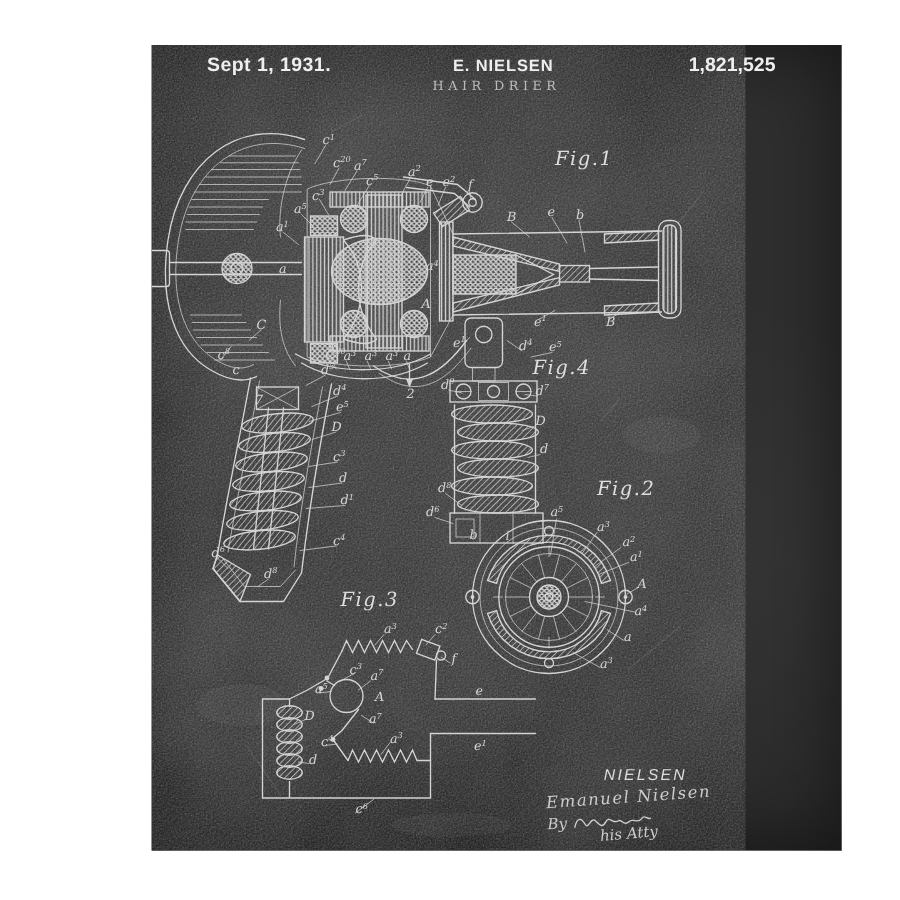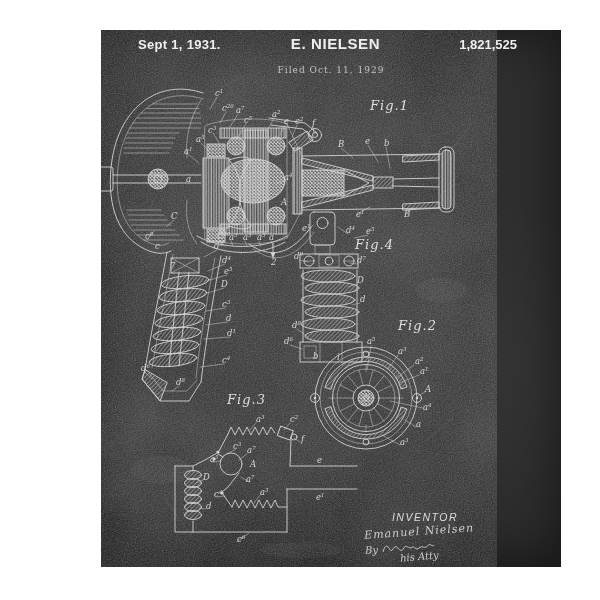--- a/index.html
+++ b/index.html
@@ -10,21 +10,21 @@
       radial-gradient(420px 300px at 35% 25%, rgba(255,255,255,.055), transparent 60%),
       radial-gradient(380px 320px at 72% 68%, rgba(255,255,255,.04), transparent 65%),
       radial-gradient(300px 200px at 15% 85%, rgba(255,255,255,.035), transparent 60%),
       radial-gradient(520px 430px at 50% 112%, rgba(0,0,0,.28), transparent 72%),
       #2f2f2f;
     box-shadow: inset 0 0 55px rgba(0,0,0,.55);
     overflow:hidden;}
   .header-row{position:absolute;top:5px;left:0;right:0;display:flex;align-items:baseline;
     padding:0 44px 0 37px;color:#ededed;font-weight:bold;font-size:13px;}
   .header-row .date{width:120px;letter-spacing:.3px;}
-  .header-row .name{flex:1;text-align:center;font-size:15px;letter-spacing:.6px;}
+  .header-row .name{flex:1;text-align:center;font-size:11px;letter-spacing:.6px;}
   .header-row .number{width:104px;text-align:right;font-size:13px;}
   .title-line{position:absolute;top:23px;width:100%;text-align:center;
     font-family:"DejaVu Serif",serif;font-size:8.5px;letter-spacing:3px;color:#b2b2b2;}
   .filed-line{position:absolute;top:35px;width:100%;text-align:center;
     font-family:"DejaVu Serif",serif;font-size:9px;letter-spacing:1px;color:#bcbcbc;}
   svg#art{position:absolute;left:0;top:0;width:396px;height:537px;}
   #art path,#art line,#art circle,#art rect,#art ellipse,#art polygon,#art polyline{
     stroke:#d4d4d4;fill:none;stroke-width:.9;stroke-linecap:round;}
   #art .thin{stroke-width:.55;opacity:.9;}
   #art .solid{fill:#d4d4d4;stroke:none;}
@@ -49,21 +49,21 @@
 </head>
 <body>
 
 <div class="poster">
 
   <div class="header-row">
     <span class="date">Sept 1, 1931.</span>
     <span class="name">E. NIELSEN</span>
     <span class="number">1,821,525</span>
   </div>
-  <div class="filed-line">Filed Oct. 11, 1929</div>
+  <div class="title-line">HAIR DRIER</div>
 
   <svg id="art" viewBox="0 0 396 537" aria-hidden="true">
     <defs>
       <pattern id="h45" width="3" height="3" patternUnits="userSpaceOnUse" patternTransform="rotate(45)">
         <line x1="0" y1="0" x2="0" y2="3" stroke="#c9c9c9" stroke-width="0.5"></line>
       </pattern>
       <pattern id="cross" width="3.4" height="3.4" patternUnits="userSpaceOnUse">
         <path d="M0,0 L3.4,3.4 M3.4,0 L0,3.4" stroke="#c4c4c4" stroke-width="0.4"></path>
       </pattern>
       <pattern id="vlines" width="2.6" height="2.6" patternUnits="userSpaceOnUse">
@@ -320,21 +320,21 @@
         <text x="145" y="452" class="ref">a<tspan dy="-3" font-size="5.5">7</tspan></text>
         <text x="113" y="467" class="ref">c<tspan dy="-3" font-size="5.5">4</tspan></text>
         <text x="159" y="465" class="ref">a<tspan dy="-3" font-size="5.5">3</tspan></text>
         <text x="215" y="470" class="ref">e<tspan dy="-3" font-size="5.5">1</tspan></text>
         <text x="102" y="450" class="ref">D</text>
         <text x="105" y="479" class="ref">d</text>
         <text x="136" y="512" class="ref">c<tspan dy="-3" font-size="5.5">6</tspan></text>
       </g>
   </svg>
 
-  <div class="sig inv-caption">INVENTOR</div>
+  <div class="sig inv-caption">NIELSEN</div>
   <div class="sig sig1">Emanuel Nielsen</div>
   <div class="sig sig2">
     <span>By</span>
     <svg width="54" height="14" viewBox="0 0 54 14">
       <path d="M2,10 C4,2 7,4 9,8 C11,12 13,3 16,6 C18,8 20,12 23,7 C25,3 28,9 31,7 C33,5 35,11 38,8 C41,5 44,10 47,6 C49,3 51,8 53,6" stroke="#cfcfcf" fill="none" stroke-width="0.9"></path>
     </svg>
   </div>
   <div class="sig sig3">his Atty</div>
 </div>
 

